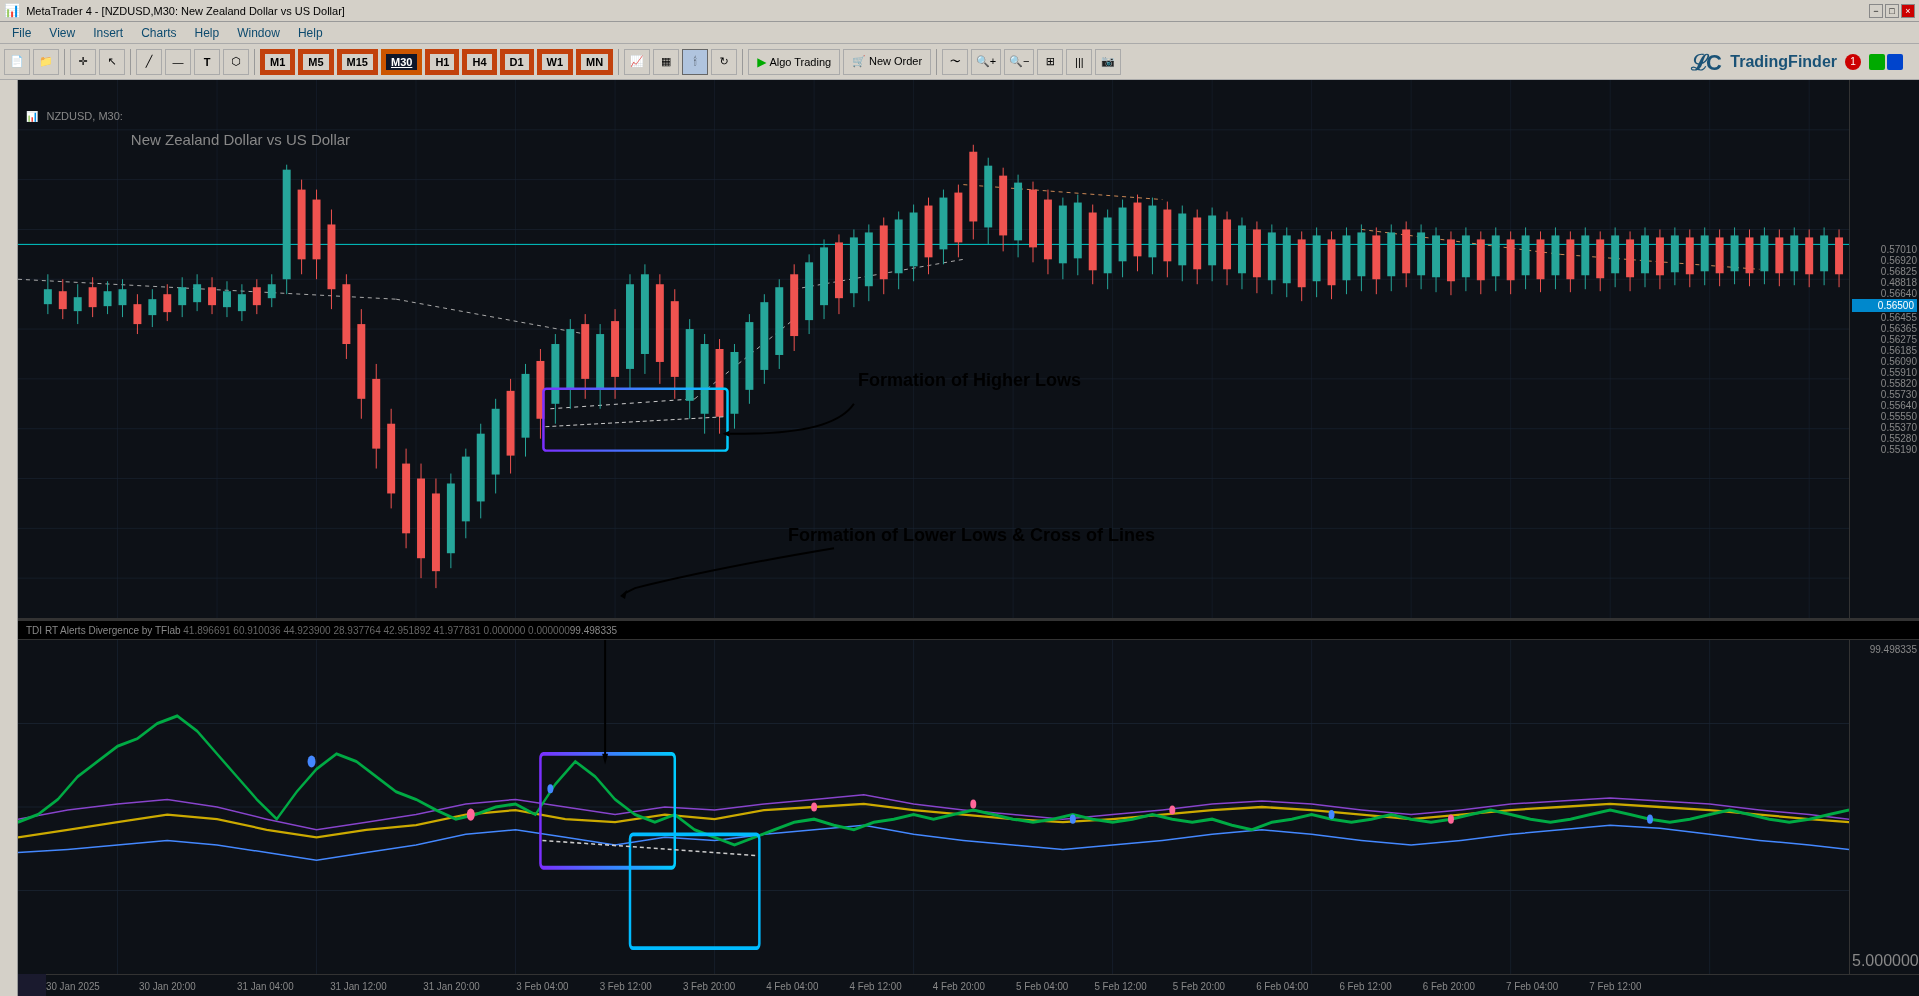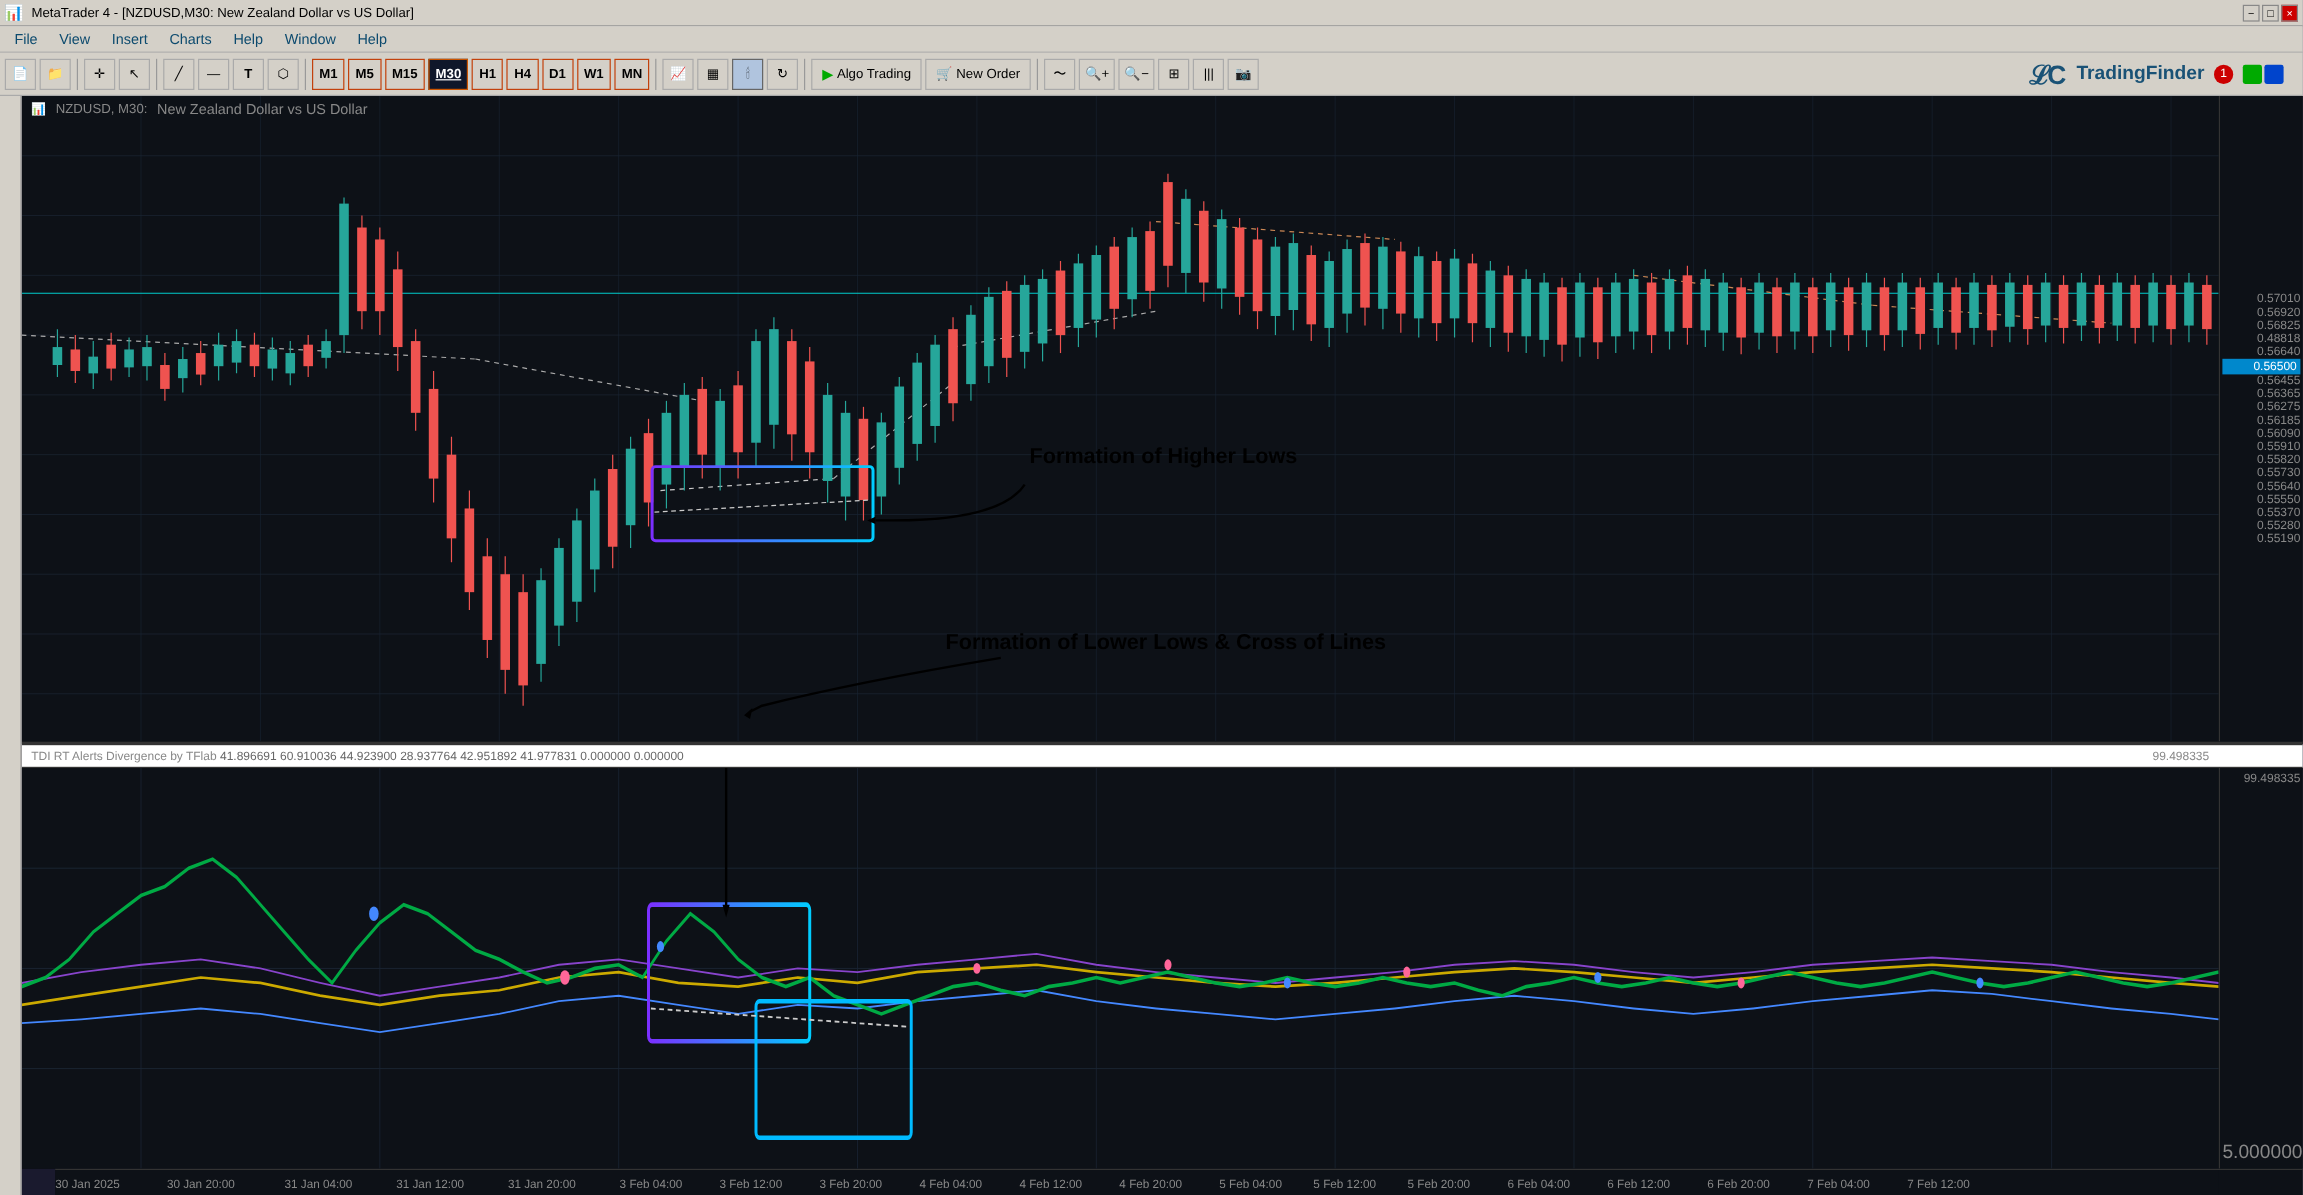--- a/index.html
+++ b/index.html
@@ -57,21 +57,21 @@
       border: 1px solid #aaa;
       display: flex;
       align-items: center;
       justify-content: center;
       cursor: pointer;
       font-size: 11px;
       padding: 0 4px;
     }
     .toolbar-btn.active { background: #b0c4de; border-color: #666; }
     .toolbar-separator { width: 1px; height: 26px; background: #999; margin: 0 2px; }
-    .timeframe-btn { font-size: 11px; font-weight: bold; padding: 0 5px; height: 26px; background: #d4d0c8; border: 1px solid #c2410c; cursor: pointer; }
+    .timeframe-btn { font-size: 11px; font-weight: bold; padding: 0 5px; height: 26px; background: #d4d0c8; border: 5px solid #c2410c; cursor: pointer; }
     .timeframe-btn.active { background: #0f172a; color: #fff; border-color: #cc5500; text-decoration: underline; }
     .algo-btn { background: #d4d0c8; border: 1px solid #aaa; height: 26px; padding: 0 8px; font-size: 11px; cursor: pointer; display: flex; align-items: center; gap: 3px; }
     .algo-btn .play-icon { color: #00aa00; font-size: 12px; }
     .new-order-btn { background: #d4d0c8; border: 1px solid #aaa; height: 26px; padding: 0 8px; font-size: 11px; cursor: pointer; }
 
     
     .chart-area {
       flex: 1;
       display: flex;
       flex-direction: column;
@@ -235,21 +235,21 @@
 
     <div style="position:absolute;left:0;top:0;width:18px;height:100%;background:#d4d0c8;border-right:1px solid #999;z-index:30;display:flex;flex-direction:column;gap:2px;padding:3px 1px;"></div>
 
     <div style="position:absolute;left:18px;top:0;right:0;bottom:0;display:flex;flex-direction:column;">
 
       <div class="price-chart" style="flex:0 0 540px;position:relative;background:#0d1117;">
 
         <div class="chart-header">
           <span style="font-size:10px;color:#666;">📊</span>
           <span style="font-size:11px;color:#888;">NZDUSD, M30:</span>
-          <span style="font-size:12px;color:#888;">New Zealand Dollar vs US Dollar</span>
+          <span style="font-size:15px;color:#888;margin-top:47px;">New Zealand Dollar vs US Dollar</span>
         </div>
 
         <svg style="position:absolute;top:0;left:0;right:70px;bottom:0;width:calc(100% - 70px);height:100%;" viewBox="0 0 1840 540" preserveAspectRatio="none">
           <defs>
             <linearGradient id="bgGrad" x1="0" y1="0" x2="0" y2="1">
               <stop offset="0%" stop-color="#0d1117"></stop>
               <stop offset="100%" stop-color="#0d1117"></stop>
             </linearGradient>
           </defs>
 
@@ -616,21 +616,21 @@
           <span class="price-label">0.55820</span>
           <span class="price-label">0.55730</span>
           <span class="price-label">0.55640</span>
           <span class="price-label">0.55550</span>
           <span class="price-label">0.55370</span>
           <span class="price-label">0.55280</span>
           <span class="price-label">0.55190</span>
         </div>
       </div>
 
-      <div style="height:20px;background:#ffffff;border-top:1px solid #333;border-bottom:1px solid #333;padding:2px 8px;display:flex;align-items:center;justify-content:space-between;">
+      <div style="height:20px;background:#000000;border-top:1px solid #333;border-bottom:1px solid #333;padding:2px 8px;display:flex;align-items:center;justify-content:flex-start;">
         <span style="font-size:10px;color:#888;">
           <span>TDI RT Alerts Divergence by TFlab</span> <span style="color:#666;">41.896691 60.910036 44.923900 28.937764 42.951892 41.977831 0.000000 0.000000</span>
         </span>
         <span style="font-size:10px;color:#888;margin-right:70px;">99.498335</span>
       </div>
 
       <div class="tdi-panel" style="flex:1;min-height:200px;">
         <svg style="position:absolute;top:0;left:0;right:70px;bottom:0;width:calc(100% - 70px);height:100%;" viewBox="0 0 1840 220" preserveAspectRatio="none">
 
           <rect width="1840" height="220" fill="#0d1117"></rect>

